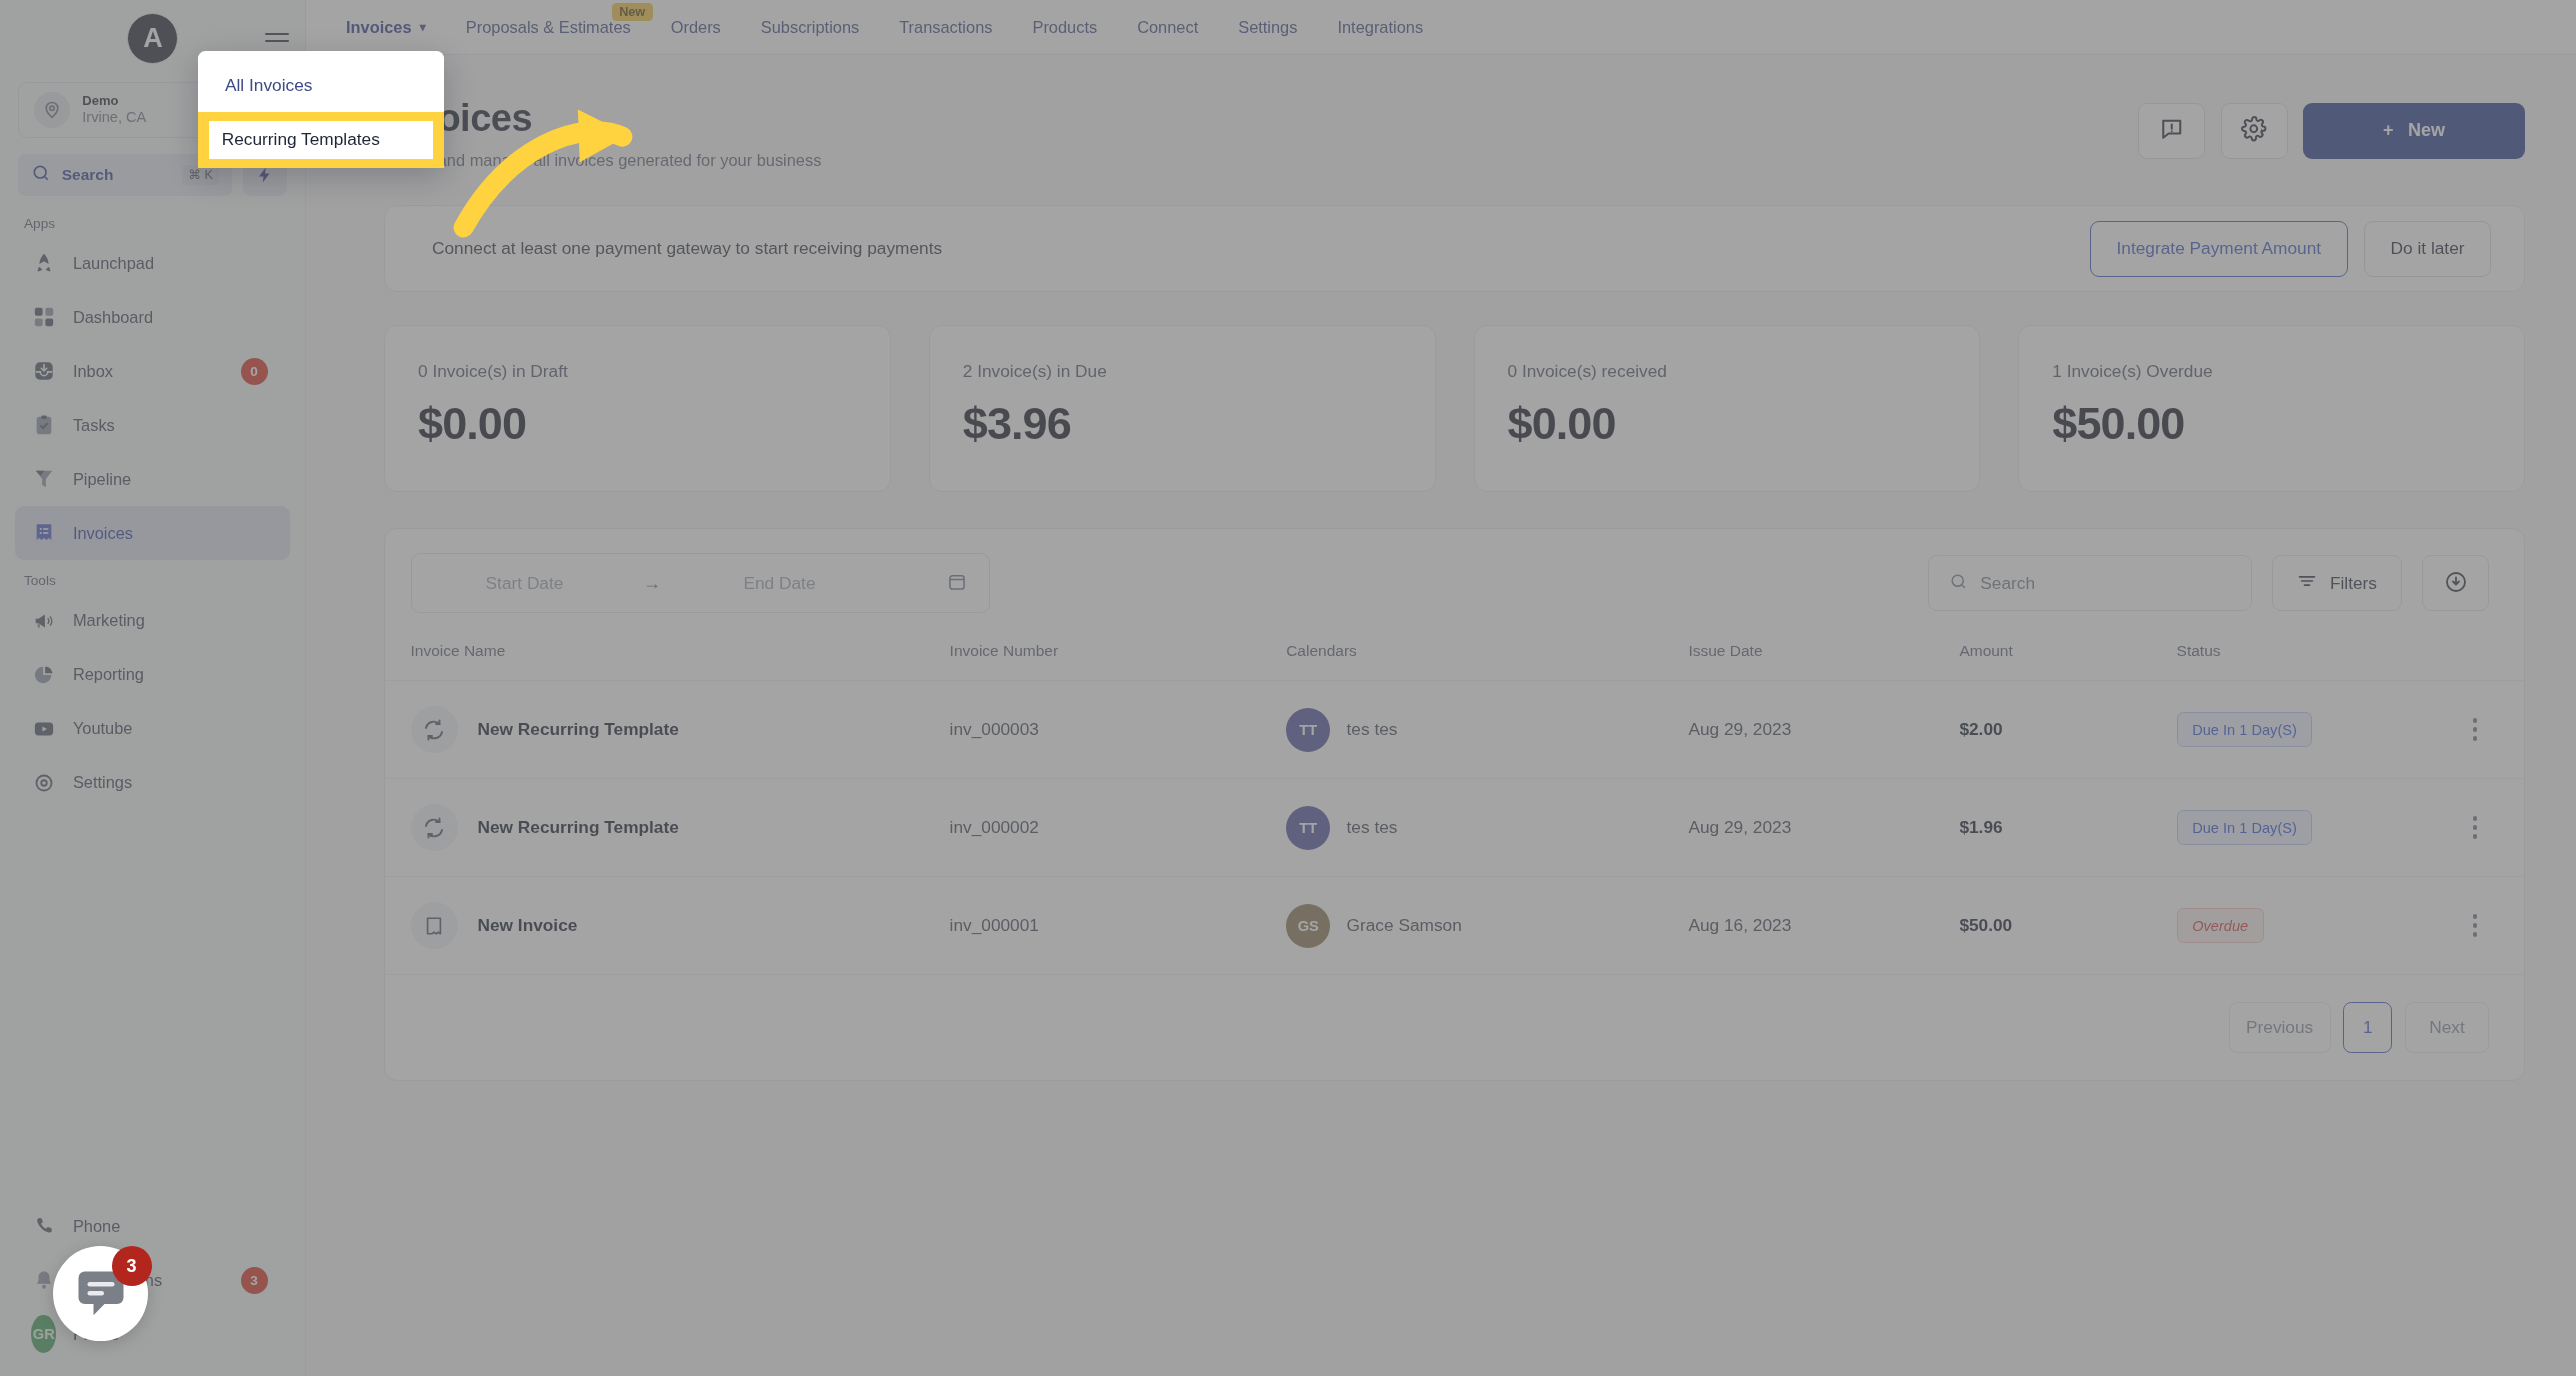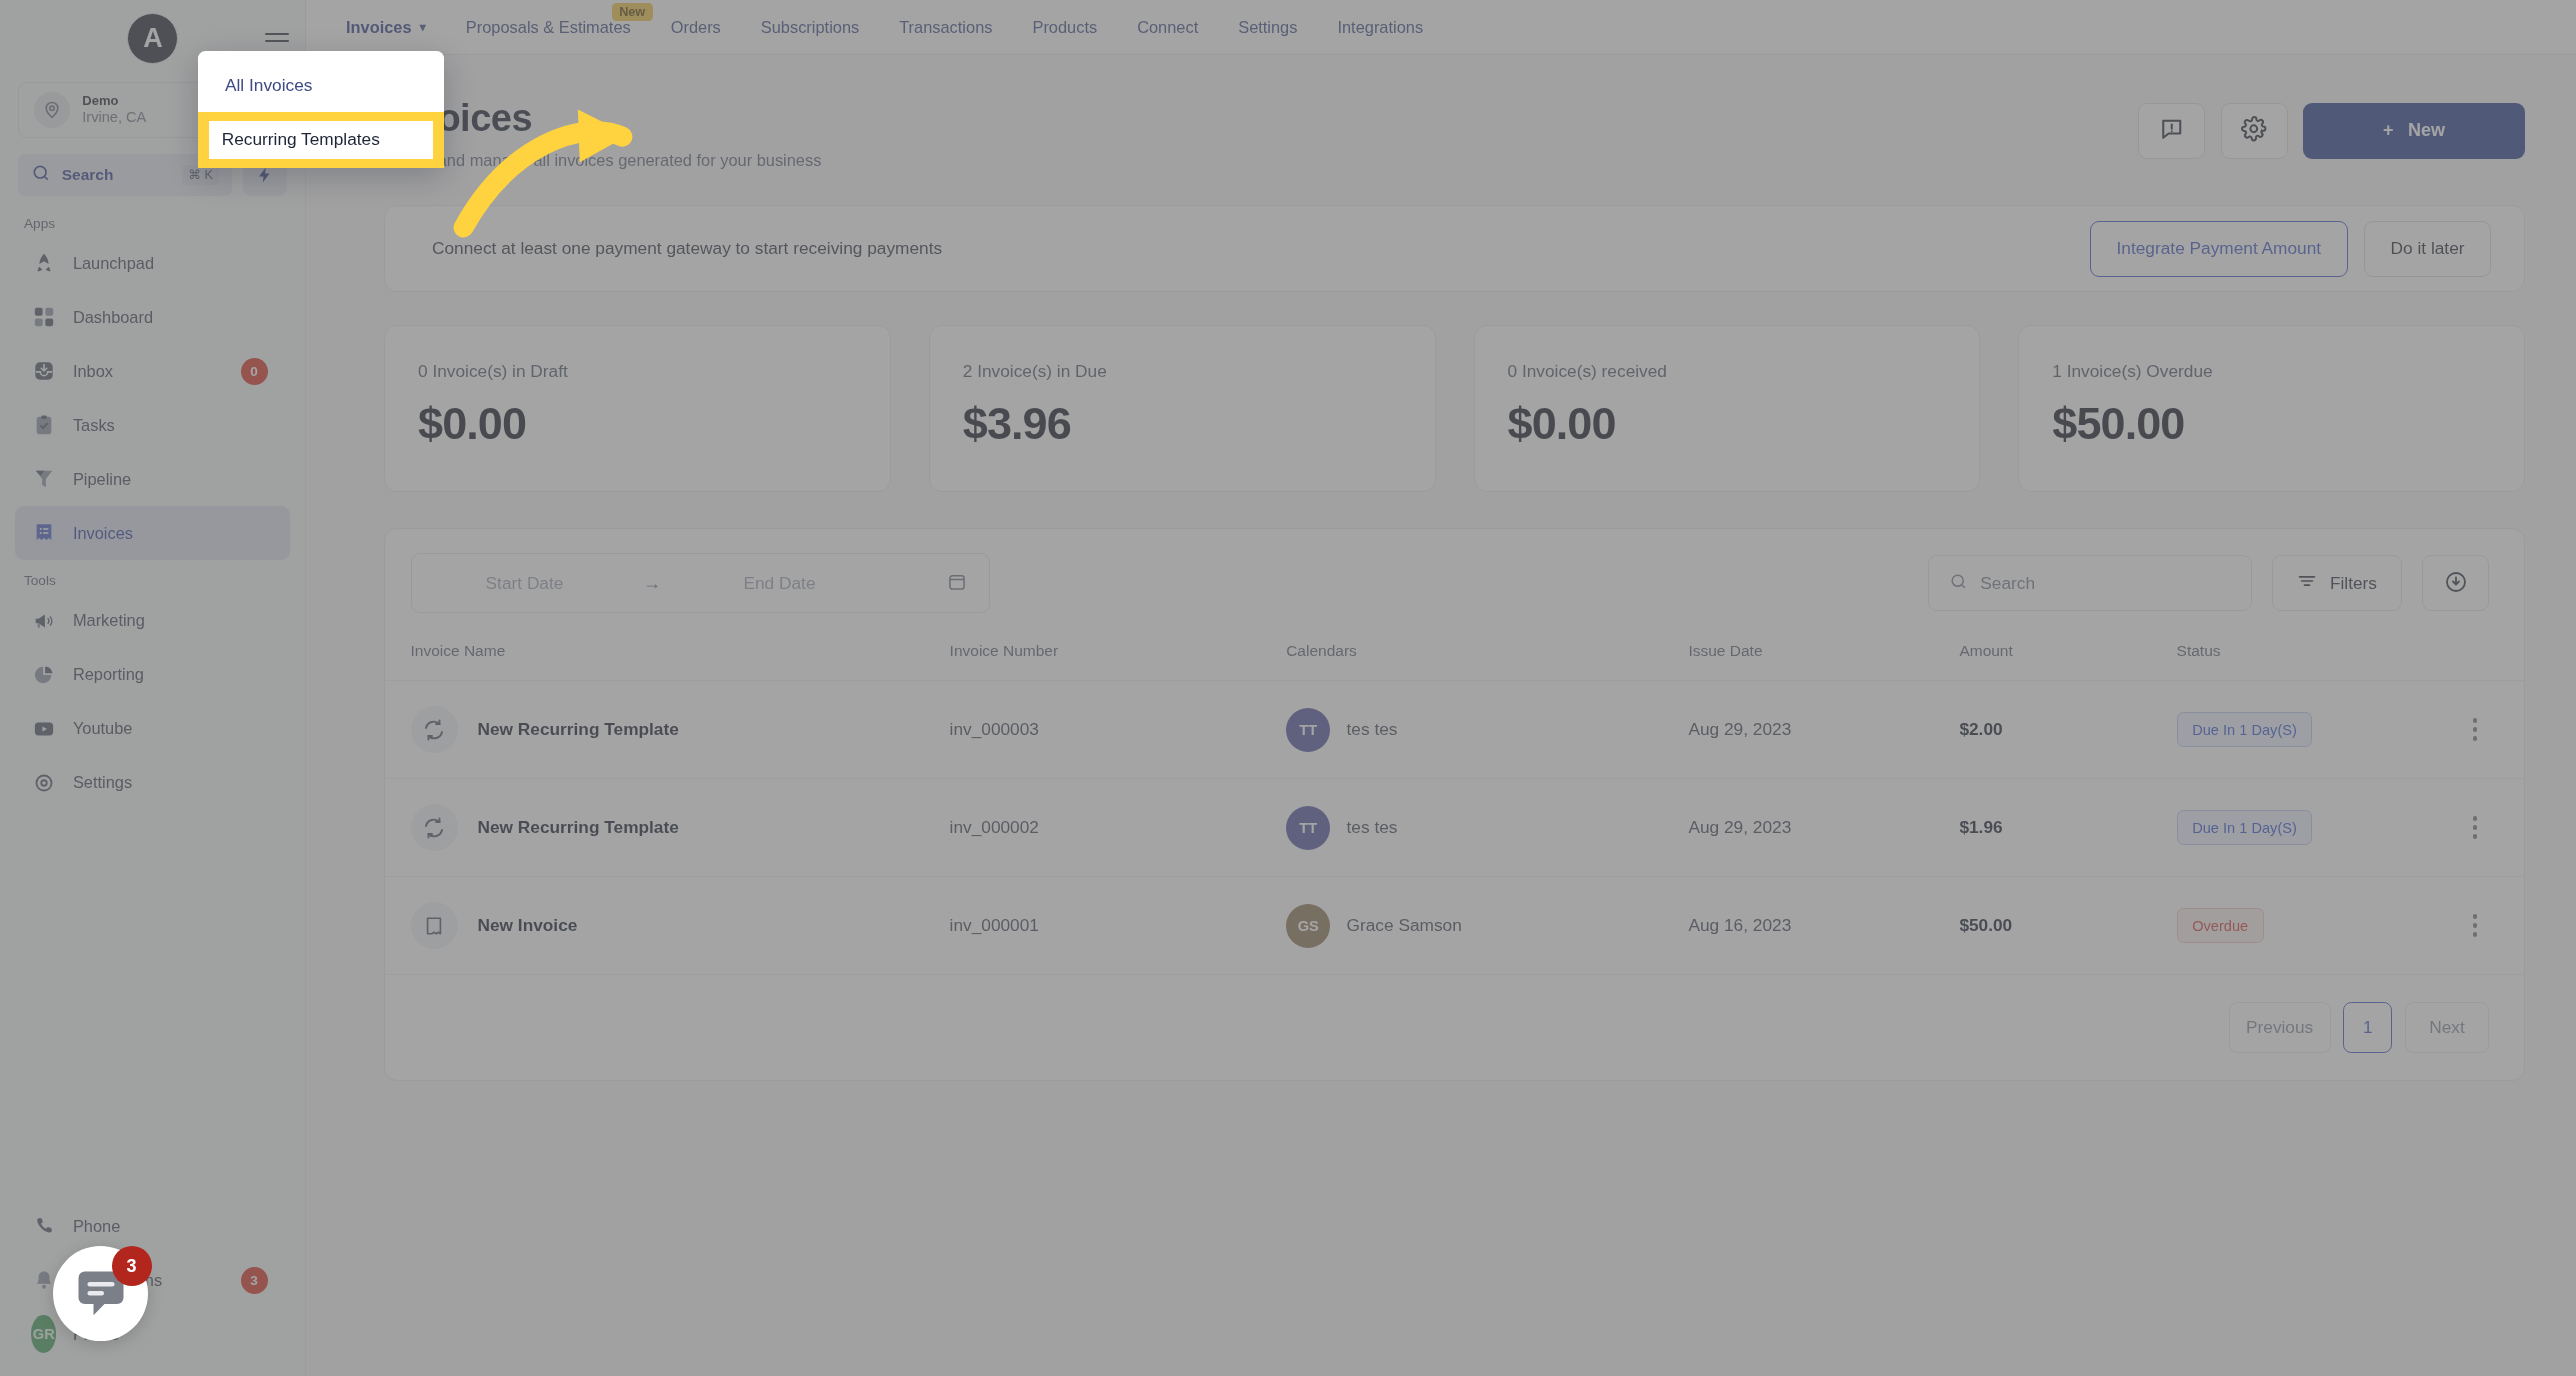--- a/index.html
+++ b/index.html
@@ -196,21 +196,21 @@
   .avatar-sm {
     width: 44px; height: 44px; border-radius: 50%; color: #fff;
     display: flex; align-items: center; justify-content: center; font-size: 14.6px; font-weight: 600;
   }
   .amount { font-size: 17.3px; font-weight: 700; color: #10182b; }
   .pill {
     display: inline-flex; align-items: center; height: 35px; padding: 0 14.6px;
     border-radius: 6.4px; font-size: 14.6px; font-weight: 500;
   }
   .pill.due { color: #2f55d4; border: 0.9px solid #b9c6f2; background: #eef2fe; }
-  .pill.overdue { color: #d23b3b; border: 0.9px solid #f2c0c0; background: #fdf0f0; }
+  .pill.overdue { color: #d23b3b; border: 0.9px solid #f2c0c0; background: #fdf0f0; font-style: italic; }
   .kebab { display: flex; flex-direction: column; gap: 4.5px; align-items: center; cursor: pointer; }
   .kebab i { width: 4.5px; height: 4.5px; border-radius: 50%; background: #6b7385; display: block; }
 
   .pager { display: flex; justify-content: flex-end; gap: 12.7px; padding: 27px 35px 27px 0; }
   .pg-btn {
     height: 51px; min-width: 84px; border: 0.9px solid #e3e6ed; border-radius: 8.2px;
     display: flex; align-items: center; justify-content: center;
     font-size: 17.3px; color: #828a9a; background: #fff; cursor: pointer; padding: 0 16.4px;
   }
   .pg-btn.cur { border: 0.9px solid #3a56c4; color: #3a56c4; min-width: 49px; padding: 0; }

